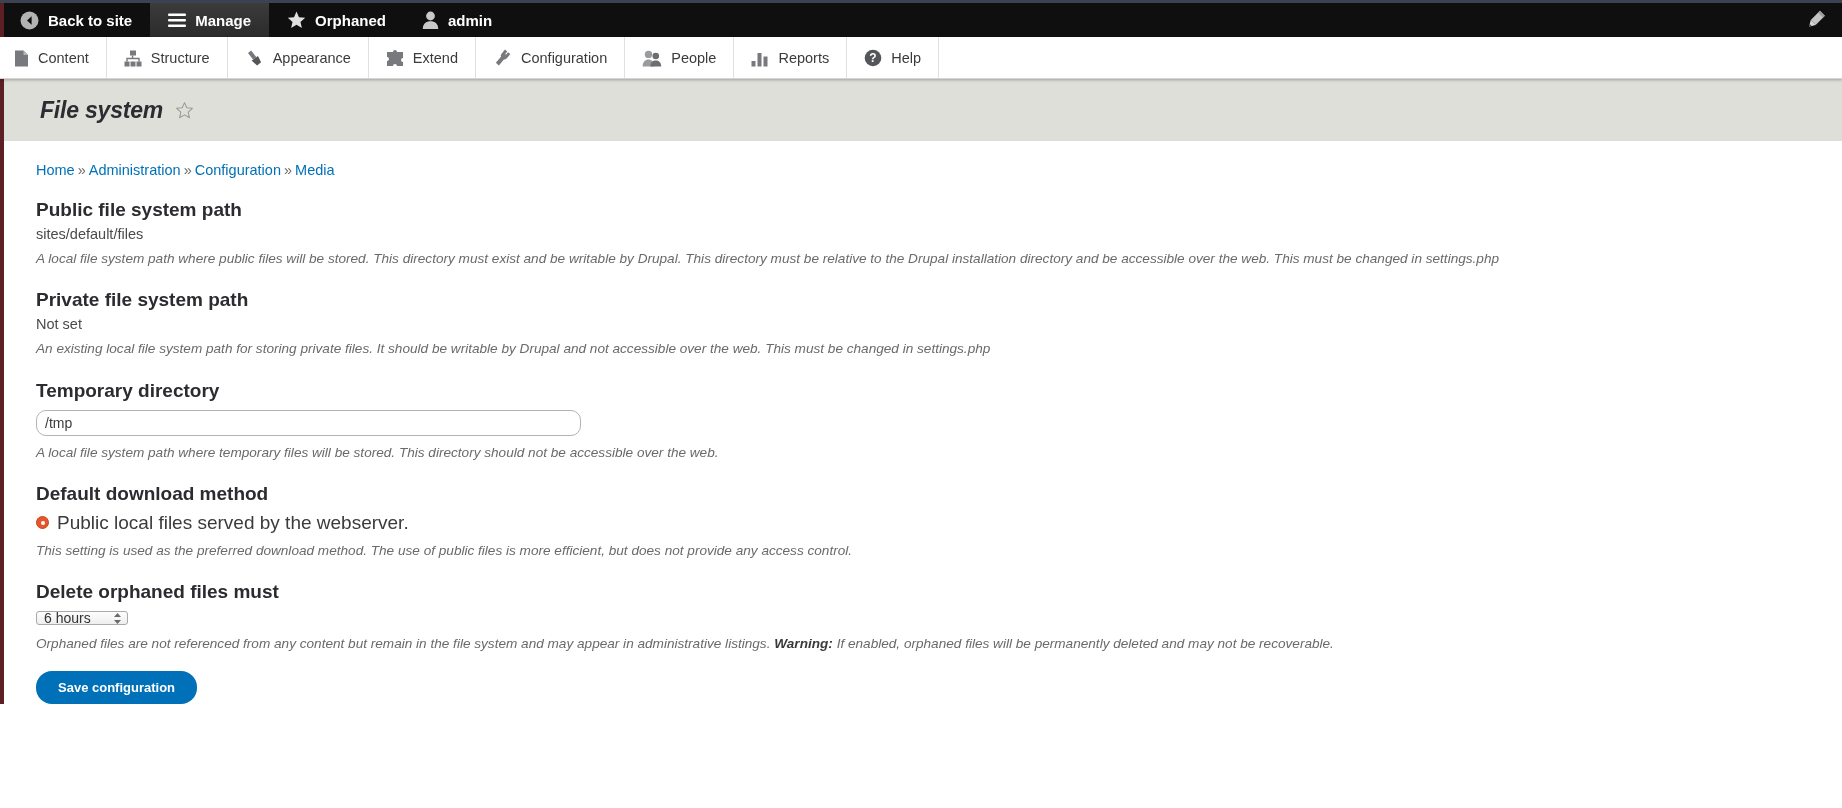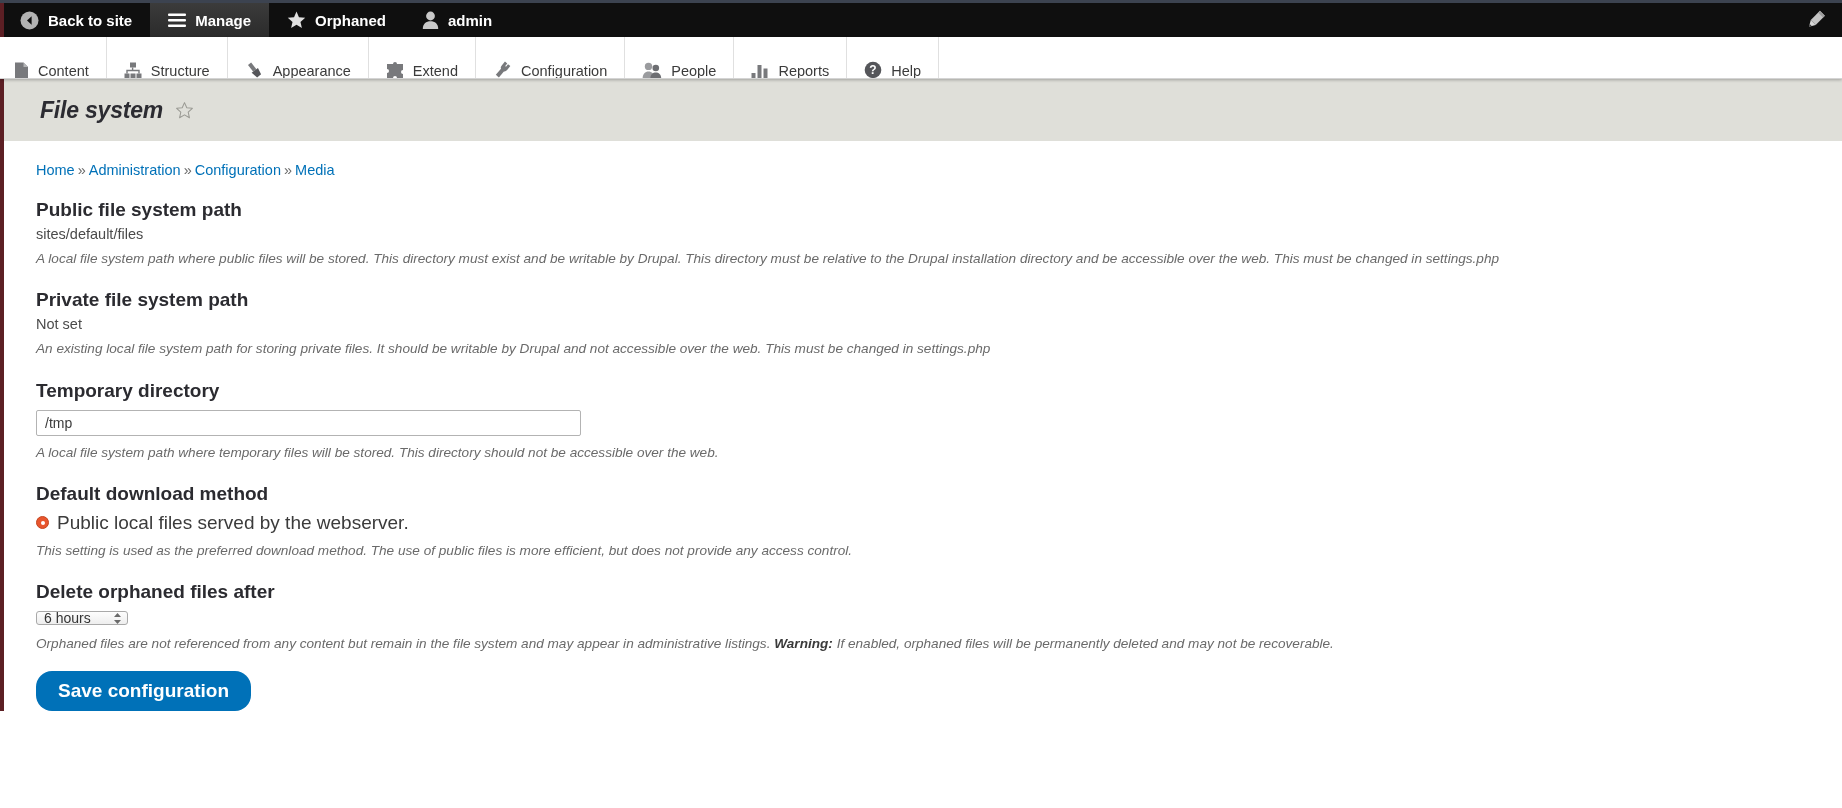--- a/index.html
+++ b/index.html
@@ -64,21 +64,21 @@
   }
   .menu-bar::after {
     content: "";
     position: absolute;
     left: 0; right: 0; bottom: 0;
     height: 1px;
     background: #d4d4d4;
   }
   .menu-item {
     display: flex;
-    align-items: flex-end;
+    align-items: center;
     gap: 9px;
     padding: 0 17px;
     font-size: 14.5px;
     color: #3b3b3b;
     border-right: 1px solid #e0e0e0;
     cursor: pointer;
     white-space: nowrap;
   }
   .menu-item:first-child { padding-left: 14px; }
   .menu-tail { flex: 1; border-right: none; }
@@ -160,21 +160,21 @@
   .text-input {
     display: block;
     margin-top: 8px;
     width: 545px;
     height: 26px;
     padding: 3px 8px;
     font-size: 14px;
     font-family: "Liberation Sans", sans-serif;
     color: #3b3b3b;
     border: 1px solid #b3b3b3;
-    border-radius: 2px;
+    border-radius: 10px;
     background: #fff;
     outline: none;
   }
 
   .radio-row {
     display: flex;
     align-items: center;
     gap: 8px;
     margin-top: 7px;
   }
@@ -226,21 +226,21 @@
     flex-direction: column;
     gap: 2px;
     line-height: 0;
   }
 
   .save-btn {
     margin-top: 18px;
     display: inline-block;
     background: #0071b8;
     color: #fff;
-    font-size: 19px;
+    font-size: 13px;
     font-weight: bold;
     font-family: "Liberation Sans", sans-serif;
     border: none;
     border-radius: 16px;
     padding: 9px 22px;
     cursor: pointer;
     text-align: center;
   }
 </style>
 </head>
@@ -430,21 +430,21 @@
 
   
   <div class="field-label">Default download method</div>
   <div class="radio-row">
     <span class="radio-dot checked"></span>
     <span class="radio-label">Public local files served by the webserver.</span>
   </div>
   <div class="field-desc">This setting is used as the preferred download method. The use of public files is more efficient, but does not provide any access control.</div>
 
   
-  <div class="field-label">Delete orphaned files after</div>
+  <div class="field-label">Delete orphaned files must</div>
   <div class="select-box">
     <span>6 hours</span>
     <span class="spin">
       <svg width="9" height="13" viewBox="0 0 9 13">
         <path d="M4.5 1 L8 5 L1 5 Z" fill="#6a6a6a"></path>
         <path d="M4.5 12 L8 8 L1 8 Z" fill="#6a6a6a"></path>
       </svg>
     </span>
   </div>
   <div class="field-desc"><span>Orphaned files are not referenced from any content but remain in the file system and may appear in administrative listings. </span><b>Warning:</b><span> If enabled, orphaned files will be permanently deleted and may not be recoverable.</span></div>

